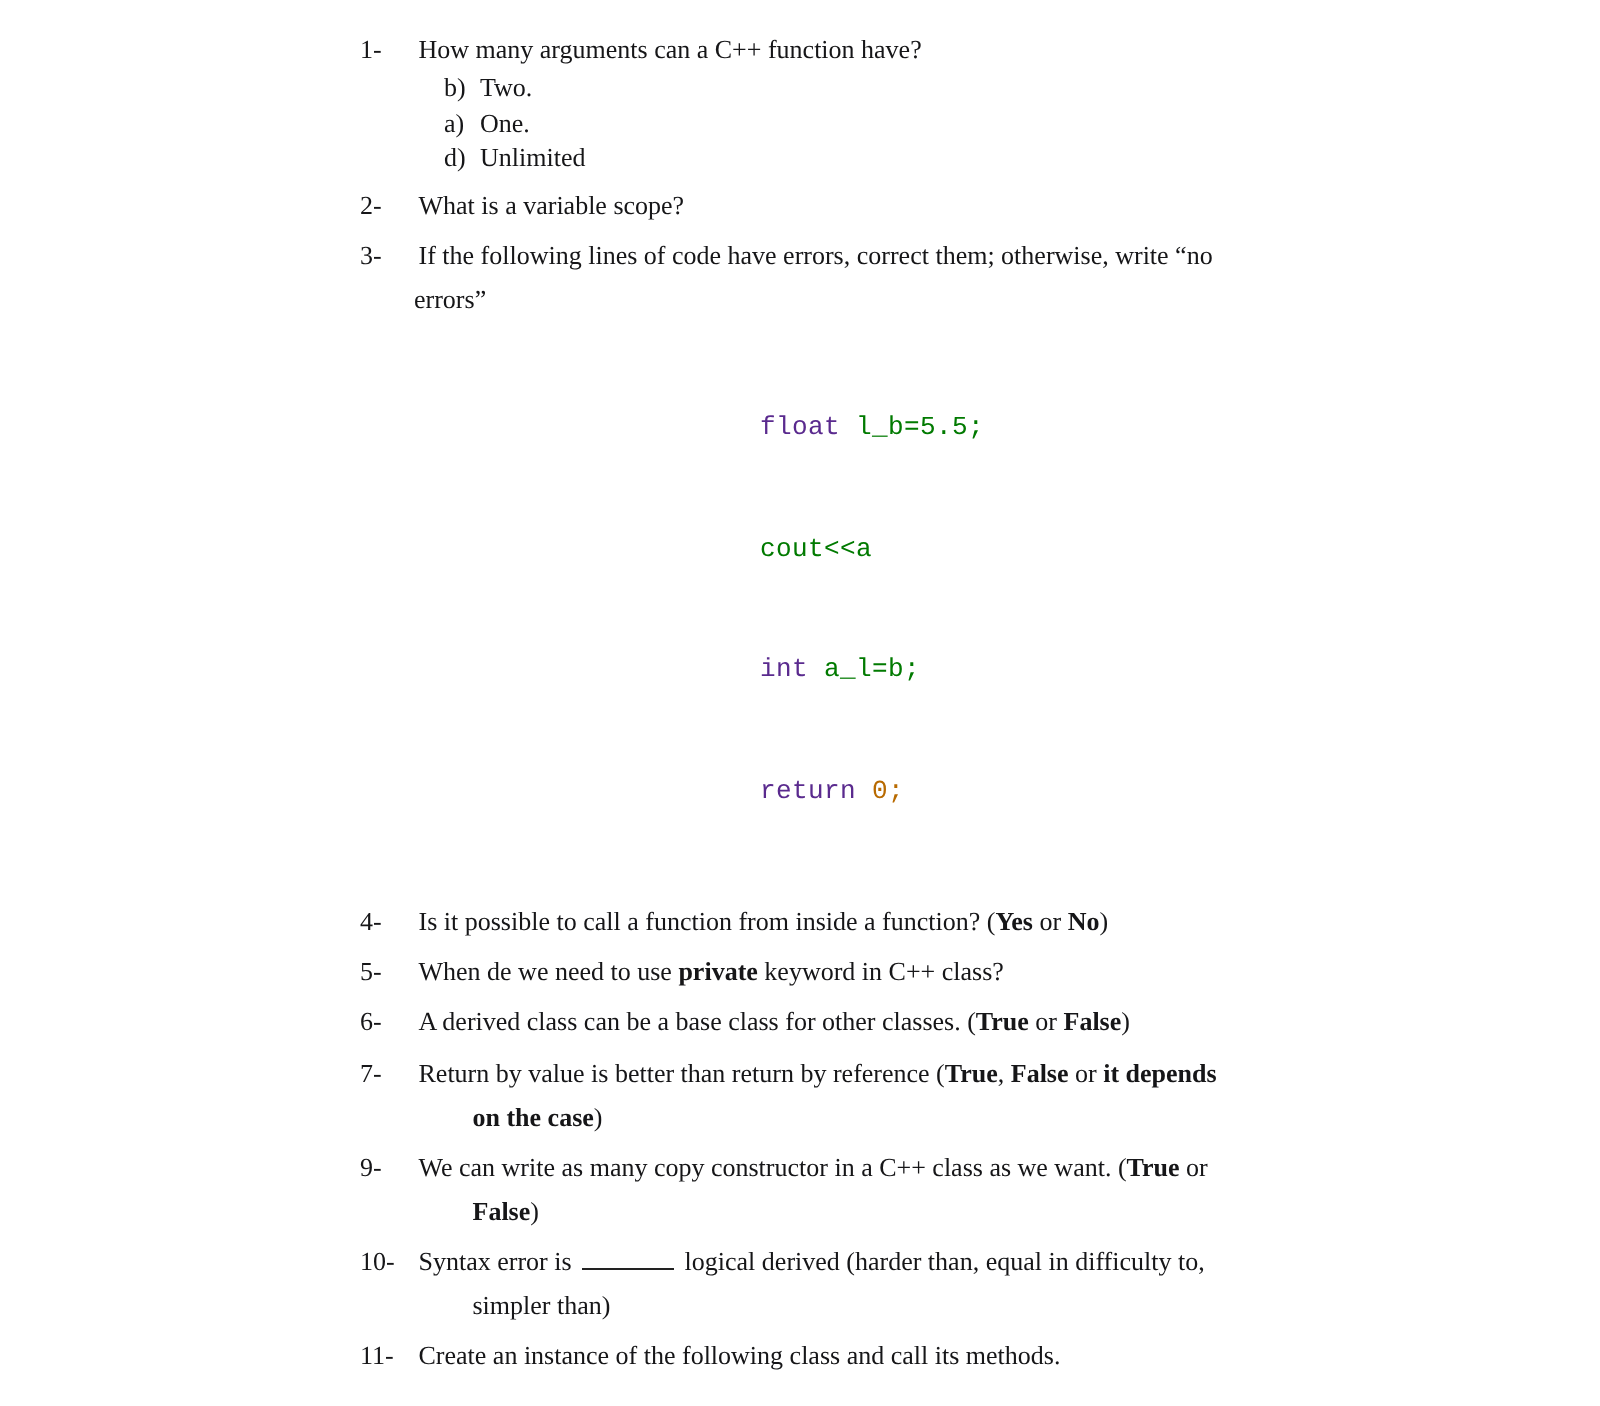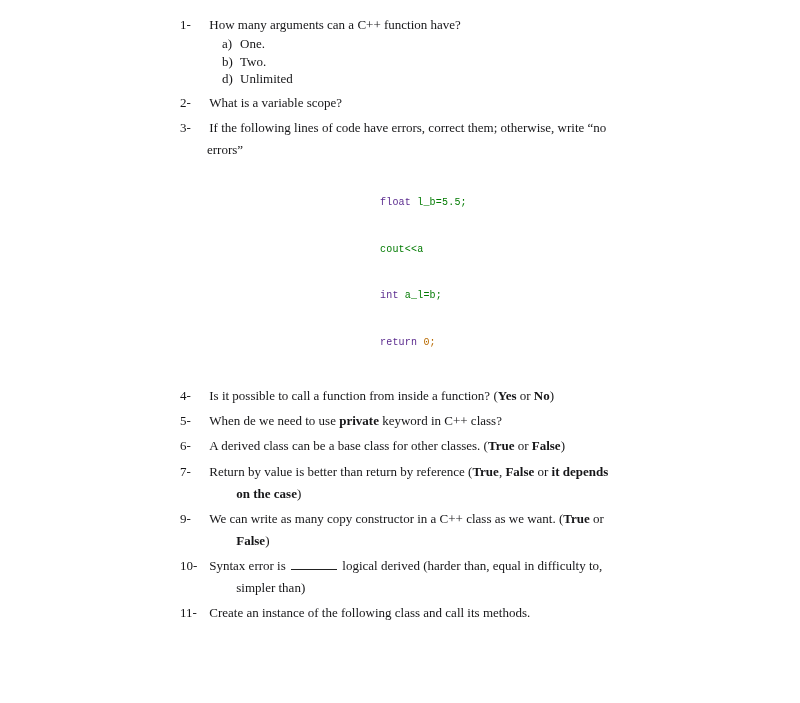--- a/index.html
+++ b/index.html
@@ -13,40 +13,40 @@
     line-height:1.55;
     padding:10px 60px 40px 180px;
     box-sizing:border-box;
   }
   .q{margin:5px 0 4px 0;text-align:justify;}
   .num{display:inline-block;width:26px;vertical-align:top;}
   .body{display:inline-block;width:500px;vertical-align:top;}
   .opts{margin-left:42px;margin-top:0;margin-bottom:3px;}
   .opt{line-height:1.35;}
   .ol{display:inline-block;width:18px;}
-  .code{font-family:"Courier New",Courier,monospace;color:#017a00;font-size:10px;white-space:pre;letter-spacing:0.2px;}
+  .code{font-family:"Courier New",Courier,monospace;color:#017a00;font-size:13px;white-space:pre;letter-spacing:0.2px;}
   .codeblk3{margin-left:200px;margin-top:2px;margin-bottom:4px;}
   .codeblk11{margin-left:38px;margin-top:2px;margin-bottom:6px;line-height:1.35;}
   .purple{color:#5a2a8e;}
   .orange{color:#b86a00;}
   b{font-weight:bold;}
   .hang{margin-left:27px;display:block;margin-top:2px;}
   .blank{display:inline-block;border-bottom:1px solid #222;width:46px;height:10px;vertical-align:baseline;margin:0 2px;}
 </style>
 </head>
 <body>
 
 <div class="page">
 
   <div class="q">
     <span class="num">1-</span>
     <span class="body">How many arguments can a C++ function have?</span>
     <div class="opts">
+      <div class="opt"><span class="ol">b)</span><span>Two.</span></div>
       <div class="opt"><span class="ol">a)</span><span>One.</span></div>
-      <div class="opt"><span class="ol">b)</span><span>Two.</span></div>
       <div class="opt"><span class="ol">d)</span><span>Unlimited</span></div>
     </div>
   </div>
 
   <div class="q">
     <span class="num">2-</span>
     <span class="body">What is a variable scope?</span>
   </div>
 
   <div class="q">

